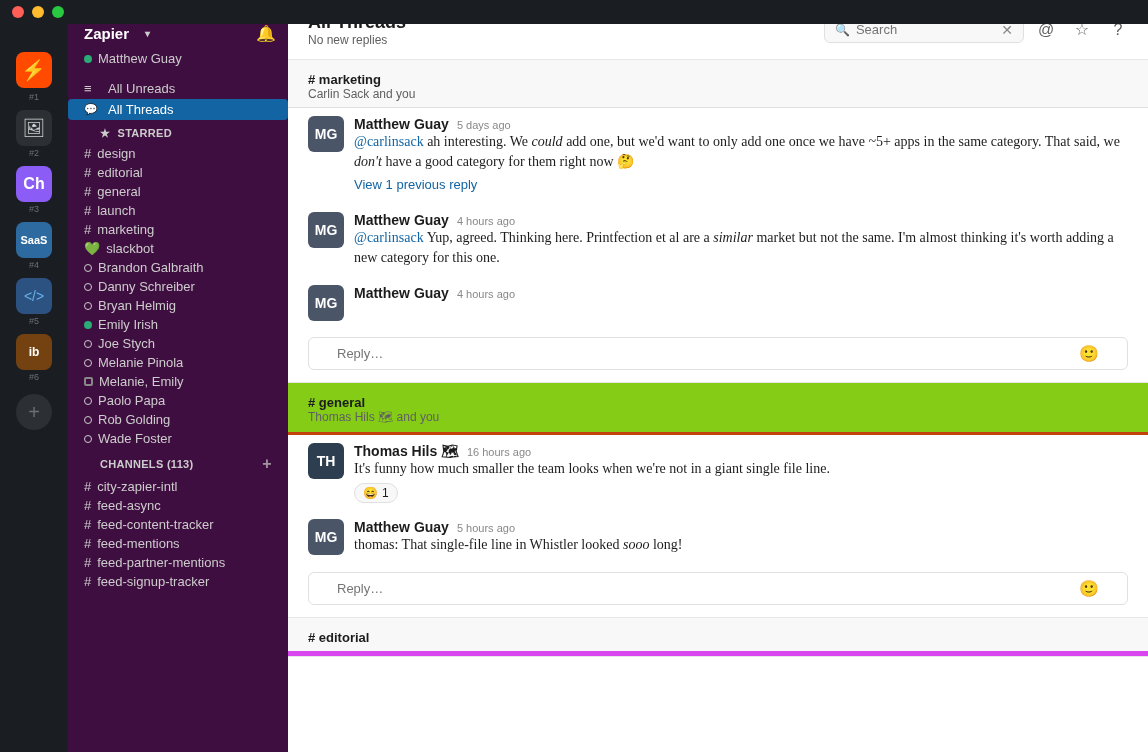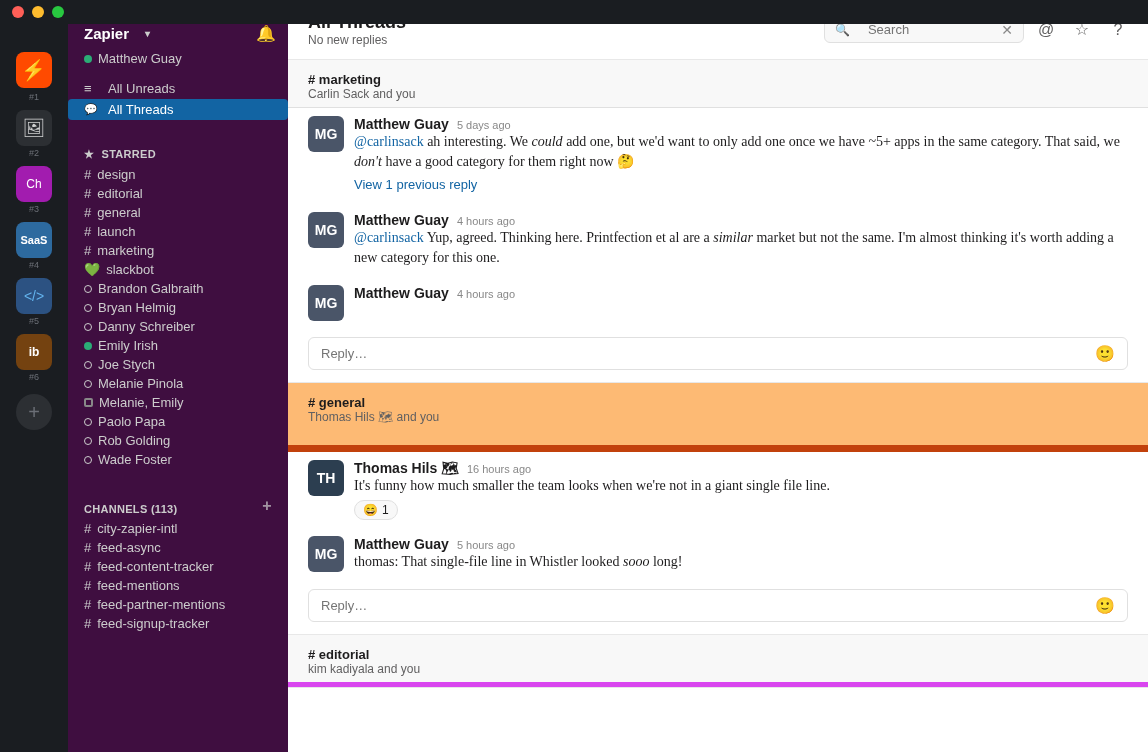--- a/index.html
+++ b/index.html
@@ -25,40 +25,40 @@
     .sidebar { width: 220px; background: #3f0e40; display: flex; flex-direction: column; padding-top: 24px; flex-shrink: 0; overflow-y: auto; }
     .sidebar-header { display: flex; align-items: center; justify-content: space-between; padding: 0 12px 8px 16px; }
     .workspace-name { font-size: 15px; font-weight: 700; color: #fff; display: flex; align-items: center; gap: 16px; }
     .workspace-name .caret { font-size: 10px; color: #ccc; }
     .bell-icon { color: #ccc; font-size: 16px; cursor: pointer; }
     .user-status { display: flex; align-items: center; gap: 6px; padding: 0 16px 12px; font-size: 13px; color: #ccc; }
     .status-dot { width: 8px; height: 8px; border-radius: 50%; background: #2bac76; }
     .nav-item { display: flex; align-items: center; gap: 8px; padding: 3px 16px; font-size: 13px; color: #ccc; cursor: pointer; border-radius: 4px; }
     .nav-item.active { background: #1264a3; color: #fff; }
     .nav-item .nav-icon { font-size: 13px; width: 16px; }
-    .section-header { font-size: 11px; font-weight: 700; color: #ccc; padding: 28px 16px 4px; letter-spacing: 0.3px; display: flex; align-items: flex-end; justify-content: space-between; }
+    .section-header { font-size: 11px; font-weight: 700; color: #ccc; padding: 7px 16px 4px; letter-spacing: 0.3px; display: flex; align-items: center; justify-content: space-between; margin-left: 16px; }
     .section-header .plus { font-size: 16px; cursor: pointer; opacity: 0.7; }
     .sidebar-item { display: flex; align-items: center; gap: 6px; padding: 2px 16px; font-size: 13px; color: #ccc; cursor: pointer; }
     .sidebar-item .hash { color: #ccc; font-weight: 300; }
     .sidebar-item .heart { color: #e06c75; }
     .presence-dot { width: 8px; height: 8px; border-radius: 50%; }
     .presence-online { background: #2bac76; }
     .presence-offline { width: 8px; height: 8px; border-radius: 50%; border: 1px solid #ccc; background: transparent; }
     .presence-dnd { background: #e01e5a; }
 
     
     .main { flex: 1; display: flex; flex-direction: column; background: #ffffff; overflow: hidden; }
 
     
     .main-header { display: flex; align-items: center; justify-content: space-between; padding: 12px 16px 12px 20px; border-bottom: 1px solid #e8e8e8; background: #fff; flex-shrink: 0; }
     .header-left h1 { font-size: 18px; font-weight: 700; color: #1d1c1d; }
     .header-left p { font-size: 12px; color: #616061; }
     .header-right { display: flex; align-items: center; gap: 8px; }
     .search-box { display: flex; align-items: center; background: #f8f8f8; border: 1px solid #e0e0e0; border-radius: 6px; padding: 4px 10px; gap: 6px; width: 200px; }
-    .search-box input { border: none; background: transparent; font-size: 13px; color: #0c4a6e; outline: none; width: 100%; margin-left: 12px; }
+    .search-box input { border: none; background: transparent; font-size: 13px; color: #0c4a6e; outline: none; width: 100%; }
     .search-icon { color: #888; font-size: 12px; }
     .header-btn { width: 28px; height: 28px; border-radius: 4px; border: none; background: transparent; cursor: pointer; display: flex; align-items: center; justify-content: center; color: #616061; font-size: 16px; }
 
     
     .thread-list { flex: 1; overflow-y: auto; padding: 0; }
     .thread-section { border-bottom: 1px solid #e8e8e8; }
     .thread-channel-header { padding: 12px 20px 4px; }
     .thread-channel-header .channel-name { font-size: 13px; font-weight: 700; color: #1d1c1d; }
     .thread-channel-header .channel-participants { font-size: 12px; color: #616061; }
 
@@ -68,21 +68,21 @@
     .message-content { flex: 1; }
     .message-header { display: flex; align-items: baseline; gap: 8px; }
     .message-author { font-size: 14px; font-weight: 700; color: #1d1c1d; }
     .message-time { font-size: 11px; color: #888; }
     .message-text { font-size: 14px; color: #1d1c1d; line-height: 1.46; font-family: Liberation Serif, serif; }
     .message-text .mention { color: #1264a3; }
     .message-text em { font-style: italic; }
     .view-replies { color: #1264a3; font-size: 13px; cursor: pointer; padding: 4px 0; display: inline-block; }
     .reaction { display: inline-flex; align-items: center; gap: 4px; background: #f8f8f8; border: 1px solid #e0e0e0; border-radius: 12px; padding: 2px 8px; font-size: 12px; color: #1d1c1d; margin-top: 4px; cursor: pointer; }
 
-    .reply-box { display: flex; align-items: center; border: 1px solid #e0e0e0; border-radius: 6px; margin: 8px 20px 12px; padding: 6px 12px; gap: 8px; }
+    .reply-box { display: flex; align-items: center; border: 1px solid #e0e0e0; border-radius: 6px; margin: 8px 20px 12px; padding: 6px 28px; gap: 8px; }
     .reply-input { flex: 1; border: none; outline: none; font-size: 13px; color: #888; background: transparent; }
     .emoji-btn { color: #888; cursor: pointer; font-size: 16px; }
 
     .channel-section-bg { background: #f8f8f8; }
   </style>
 </head>
 <body>
 
 <div class="titlebar">
   <div class="traffic-light tl-red"></div>
@@ -95,21 +95,21 @@
     <div class="app-icon zapier">
       <span style="color:#fff;font-size:20px;font-weight:800;">⚡</span>
     </div>
     <div class="app-icon-label">#1</div>
   </div>
   <div class="app-icon-group">
     <div class="icon-placeholder" style="font-size:18px;">🖼</div>
     <div class="app-icon-label">#2</div>
   </div>
   <div class="app-icon-group">
-    <div class="icon-placeholder" style="background:#a21caf;font-size:12px;font-weight:400;color:#fff;">Ch</div>
+    <div class="icon-placeholder" style="background:#8b5cf6;font-size:16px;font-weight:700;color:#fff;">Ch</div>
     <div class="app-icon-label">#3</div>
   </div>
   <div class="app-icon-group">
     <div class="icon-placeholder" style="background:#2d6a9f;font-size:11px;font-weight:700;color:#fff;">SaaS</div>
     <div class="app-icon-label">#4</div>
   </div>
   <div class="app-icon-group">
     <div class="icon-placeholder" style="background:#2c5282;font-size:14px;color:#63b3ed;">&lt;/&gt;</div>
     <div class="app-icon-label">#5</div>
   </div>
@@ -173,25 +173,25 @@
     <span class="heart">💚</span>
     <span>slackbot</span>
   </div>
 
   <div class="sidebar-item">
     <div class="presence-dot presence-offline"></div>
     <span>Brandon Galbraith</span>
   </div>
   <div class="sidebar-item">
     <div class="presence-dot presence-offline"></div>
+    <span>Danny Schreiber</span>
+  </div>
+  <div class="sidebar-item">
+    <div class="presence-dot presence-offline"></div>
     <span>Bryan Helmig</span>
-  </div>
-  <div class="sidebar-item">
-    <div class="presence-dot presence-offline"></div>
-    <span>Danny Schreiber</span>
   </div>
   <div class="sidebar-item">
     <div class="presence-dot presence-online"></div>
     <span>Emily Irish</span>
   </div>
   <div class="sidebar-item">
     <div class="presence-dot presence-offline"></div>
     <span>Joe Stych</span>
   </div>
   <div class="sidebar-item">
@@ -323,21 +323,21 @@
         </div>
 
         <div class="reply-box">
           <input class="reply-input" type="text" placeholder="Reply…" style="">
           <span class="emoji-btn">🙂</span>
         </div>
       </div>
     </div>
 
     <div class="thread-section">
-      <div class="thread-channel-header channel-section-bg" style="padding:12px 20px 21px;background:#fdba74;border-bottom:7px solid #c2410c;">
+      <div class="thread-channel-header channel-section-bg" style="padding:12px 20px 8px;background:#84cc16;border-bottom:3px solid #c2410c;">
         <div class="channel-name"># general</div>
         <div class="channel-participants">Thomas Hils 🗺 and you</div>
       </div>
       <div class="thread-messages">
 
         <div class="message">
           <div class="avatar-placeholder" style="background:#2c3e50;text-align:center;">TH</div>
           <div class="message-content">
             <div class="message-header">
               <span class="message-author">Thomas Hils 🗺</span>
@@ -369,18 +369,17 @@
         <div class="reply-box">
           <input class="reply-input" type="text" placeholder="Reply…" style="">
           <span class="emoji-btn">🙂</span>
         </div>
       </div>
     </div>
 
     <div class="thread-section">
       <div class="thread-channel-header channel-section-bg" style="padding:12px 20px 6px;background:#f8f8f8;border-bottom:5px solid #d946ef;">
         <div class="channel-name"># editorial</div>
-        <div class="channel-participants">kim kadiyala and you</div>
       </div>
     </div>
 
   </div>
 </div>
 
 </body></html>

